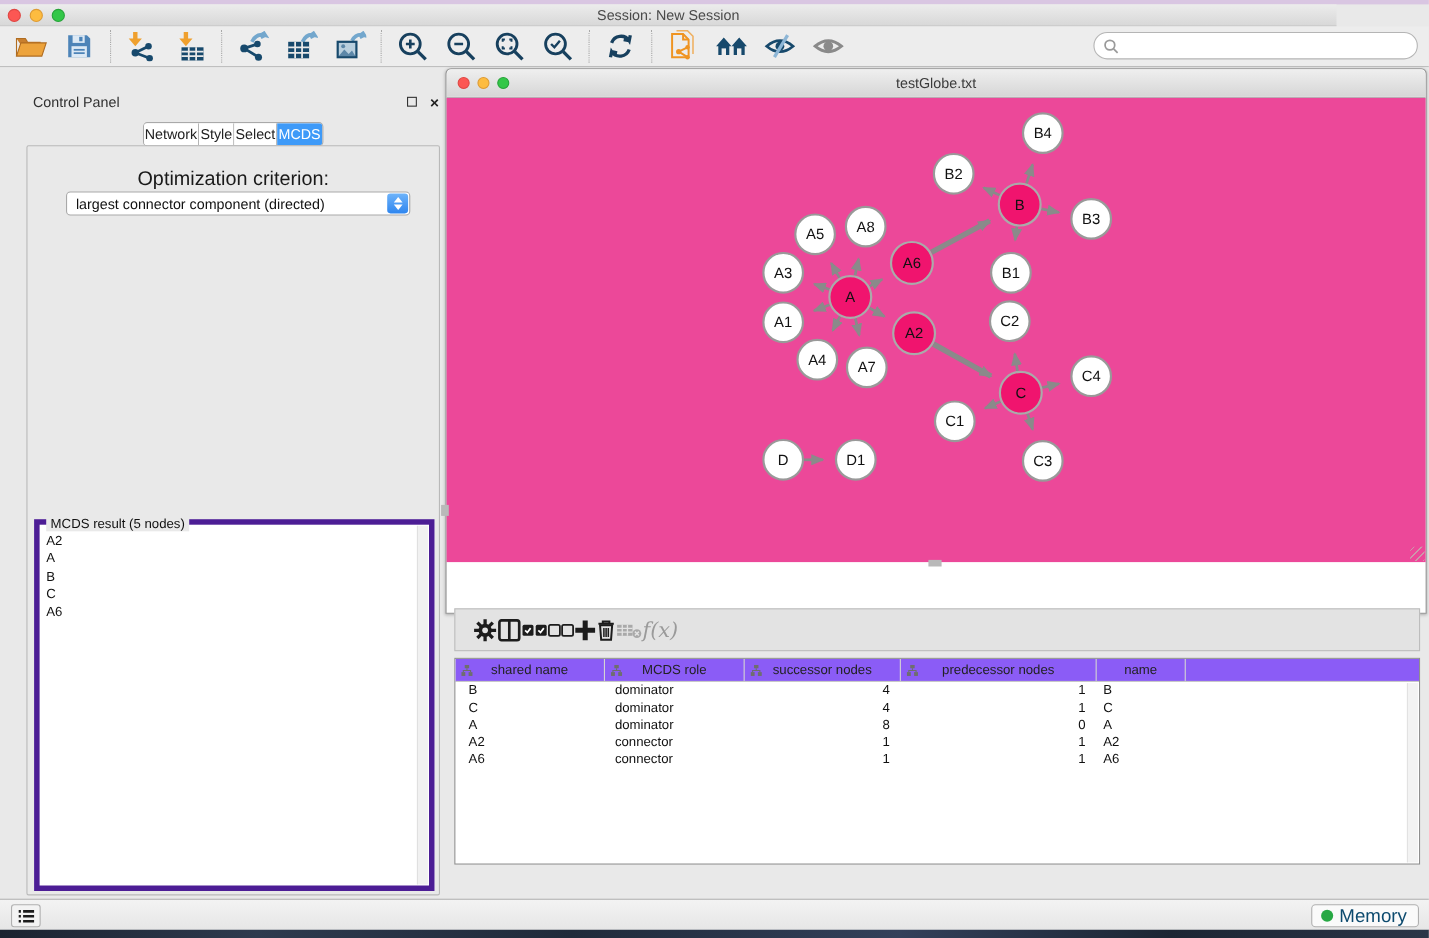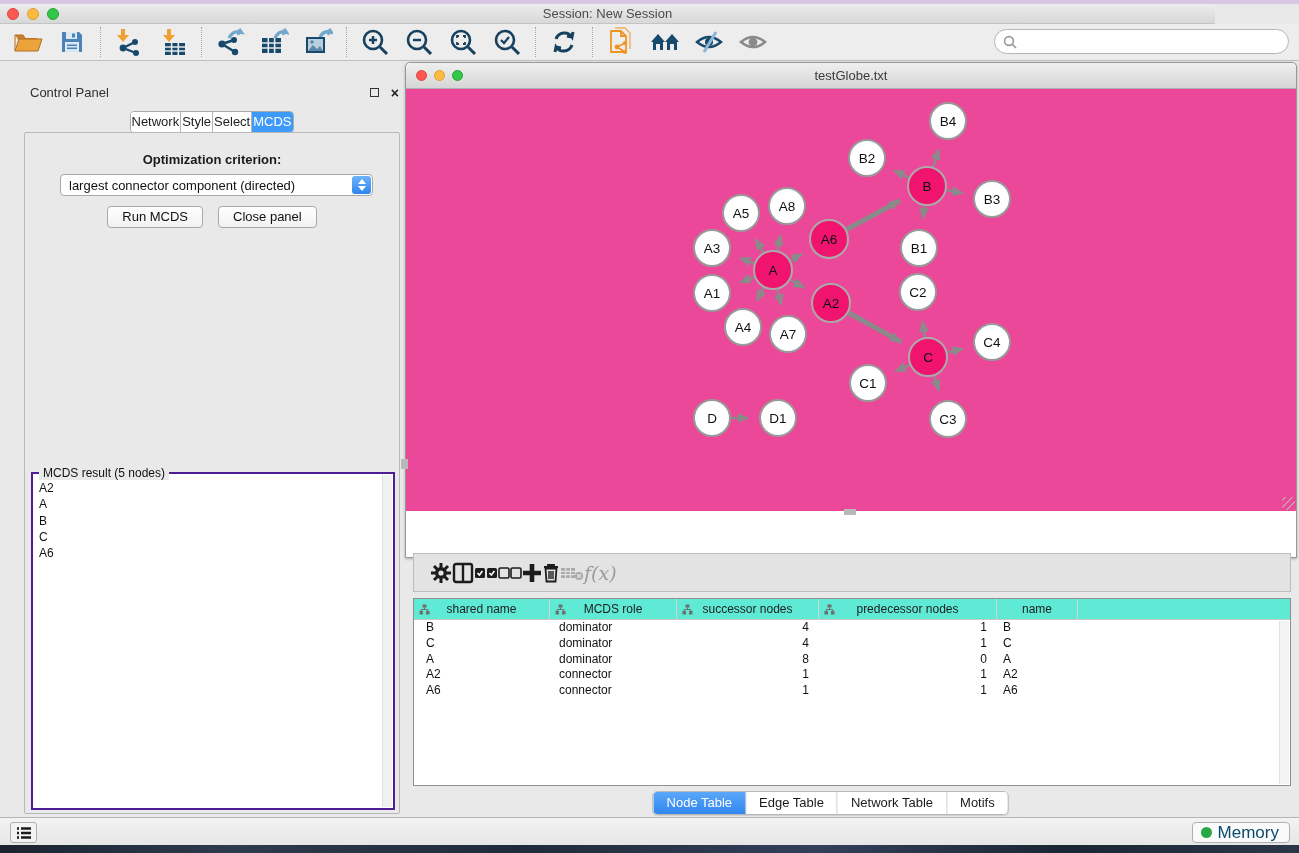--- a/index.html
+++ b/index.html
@@ -43,33 +43,33 @@
   .control-panel { left:0; top:76px; width:391px; height:756px;margin-left:16px; }
   .cp-header { position:absolute; left:14px; right:8px; top:9px; }
   .cp-header .spacer { flex:1; }
   .seg-tabs { position:absolute; top:35px; left:50%; transform:translateX(-50%);
     display:flex; border:1px solid #a9a9a9; border-radius:4px; overflow:hidden; background:#fff; }
   .seg-tab { font-size:13px; color:#222; padding:2px 1px 3px; background:#fff; border-right:1px solid #b5b5b5; }
   .seg-tab:last-child { border-right:none; }
   .seg-tab.selected { background:#3e9af8; color:#fff; }
   .cp-content { position:absolute; left:8px; top:56px; width:376px; height:682px;
     border:1px solid #b9b9b9; border-radius:2px; background:#e9e9e9; }
-  .opt-label { position:absolute; top:19px; width:100%; text-align:center; font-size:13px; color:#1a1a1a;font-weight:bold; }
+  .opt-label { position:absolute; top:19px; width:100%; text-align:center; font-size:18px; color:#1a1a1a; }
   .dropdown { position:absolute; left:35px; top:41px; width:313px; height:22px; background:#fff;
     border:1px solid #a9a9a9; border-radius:4px; display:flex; align-items:center; }
   .dropdown .dd-text { flex:1; font-size:13px; color:#111; padding-left:8px; white-space:nowrap; }
   .dd-step { width:19px; height:18px; margin-right:1px; background:linear-gradient(#6db3fa,#2f86ef);
     border-radius:3px; display:flex; flex-direction:column; align-items:center; justify-content:center; gap:2px; }
   .dd-up { width:0; height:0; border-left:4px solid transparent; border-right:4px solid transparent; border-bottom:5px solid #fff; }
   .dd-down { width:0; height:0; border-left:4px solid transparent; border-right:4px solid transparent; border-top:5px solid #fff; }
   .cp-buttons { position:absolute; top:73px; left:0; width:100%; display:flex; justify-content:center; gap:15px; }
   .btn { font-size:13px; color:#111; background:linear-gradient(#ffffff,#f1f1f1);
     border:1px solid #a9a9a9; border-radius:4px; padding:2px 14px 3px; height:22px; }
   .result-box { position:absolute; left:6px; top:339px; width:364px; height:338px;
-    border:2px solid #4c1d95; background:#fff; }
+    border:5px solid #4c1d95; background:#fff; }
   .result-legend { position:absolute; top:-8px; left:6px; background:#e9e9e9; padding:0 4px; font-size:12px; color:#111; }
   .result-list { position:absolute; left:2px; top:6px; right:12px; bottom:2px; list-style:none; overflow:hidden; }
   .result-list li { font-size:12px; color:#111; line-height:16.3px; padding-left:4px; }
   .result-scroll { position:absolute; top:1px; right:1px; width:10px; bottom:1px; background:#f1f1f1; border-left:1px solid #e0e0e0; }
 
   
   .net-window { left:405px; top:62px; width:892px; height:496px; background:#fff;
     border:1px solid #979797; border-radius:5px 5px 0 0; box-shadow:0 1px 3px rgba(0,0,0,.25); }
   .net-titlebar { height:26px; background:linear-gradient(#efefef,#d6d6d6);
     border-bottom:1px solid #b0b0b0; border-radius:5px 5px 0 0; display:flex; align-items:center; position:relative; }
@@ -85,21 +85,21 @@
   
   .table-panel { left:405px; top:520px; width:894px; height:295px; }
   .tp-header { position:absolute; left:14px; right:10px; top:6px;margin-top:44px; }
   .tp-toolbar { position:absolute; left:8px; top:33px; width:878px; height:39px;
     background:#e3e3e3; border:1px solid #bdbdbd; display:flex; align-items:center; padding-left:16px; }
   .tp-btn { display:flex; align-items:center; justify-content:center; background:none; border:none; height:30px; }
   .fx-label { font-family:"DejaVu Serif", serif; font-style:italic; font-size:19px; color:#9a9a9a; }
   .data-table { position:absolute; left:8px; top:78px; width:878px; height:188px;
     background:#fff; border:1px solid #8f8f8f; overflow:hidden; }
   .tbl-head { display:grid; grid-template-columns:136px 127px 142px 178px 81px 1fr; height:21px;
-    background:#5eead4; border-bottom:1px solid #c8c8c8; }
+    background:#8b5cf6; border-bottom:1px solid #c8c8c8; }
   .th { display:flex; align-items:center; justify-content:center; gap:5px; font-size:12px; color:#222;
     border-right:1px solid #d4d4d4; position:relative; }
   .th:last-child { border-right:none; }
   .th .tree-ico { position:absolute; left:5px; top:5px; }
   .tbl-row { display:grid; grid-template-columns:136px 127px 142px 178px 81px 1fr; height:15.8px; }
   .td { font-size:12px; color:#111; line-height:15.8px; white-space:nowrap; overflow:hidden; }
   .td.c0 { padding-left:12px; } .td.c1 { padding-left:9px; }
   .td.c2, .td.c3 { text-align:right; padding-right:10px; }
   .td.c4 { padding-left:6px; }
   .tbl-scroll { position:absolute; top:22px; right:1px; bottom:1px; width:10px; background:#f3f3f3; border-left:1px solid #e2e2e2; }
@@ -299,24 +299,20 @@
       <div class="seg-tab selected">MCDS</div>
     </div>
   <div class="cp-content">
     <div class="opt-label">Optimization criterion:</div>
     <div class="dropdown">
       <span class="dd-text">largest connector component (directed)</span>
       <span class="dd-step">
         <span class="dd-up"></span>
           <span class="dd-down"></span>
       </span>
-    </div>
-    <div class="cp-buttons">
-      <button class="btn">Run MCDS</button>
-      <button class="btn">Close panel</button>
     </div>
     <div class="result-box">
       <div class="result-legend">MCDS result (5 nodes)</div>
       <ul class="result-list">
           <li>A2</li>
           <li>A</li>
           <li>B</li>
           <li>C</li>
           <li>A6</li>
         </ul>
@@ -593,26 +589,20 @@
         <div class="tbl-row">
           <div class="td c0">A6</div>
           <div class="td c1">connector</div>
           <div class="td c2">1</div>
           <div class="td c3">1</div>
           <div class="td c4">A6</div>
         </div>
       </div>
     <div class="tbl-scroll"></div>
   </div>
-  <div class="tp-tabs">
-      <div class="tp-tab selected">Node Table</div>
-      <div class="tp-tab">Edge Table</div>
-      <div class="tp-tab">Network Table</div>
-      <div class="tp-tab">Motifs</div>
-    </div>
 </div>
 
 <div class="abs statusbar">
   <button class="status-left-btn">
     <svg width="16" height="14" viewBox="0 0 16 14">
       <g stroke="#1c1c1c" stroke-width="2.4">
         <path d="M1 2.5 h2 M5 2.5 h10 M1 7 h2 M5 7 h10 M1 11.5 h2 M5 11.5 h10"></path>
       </g>
     </svg>
   </button>

